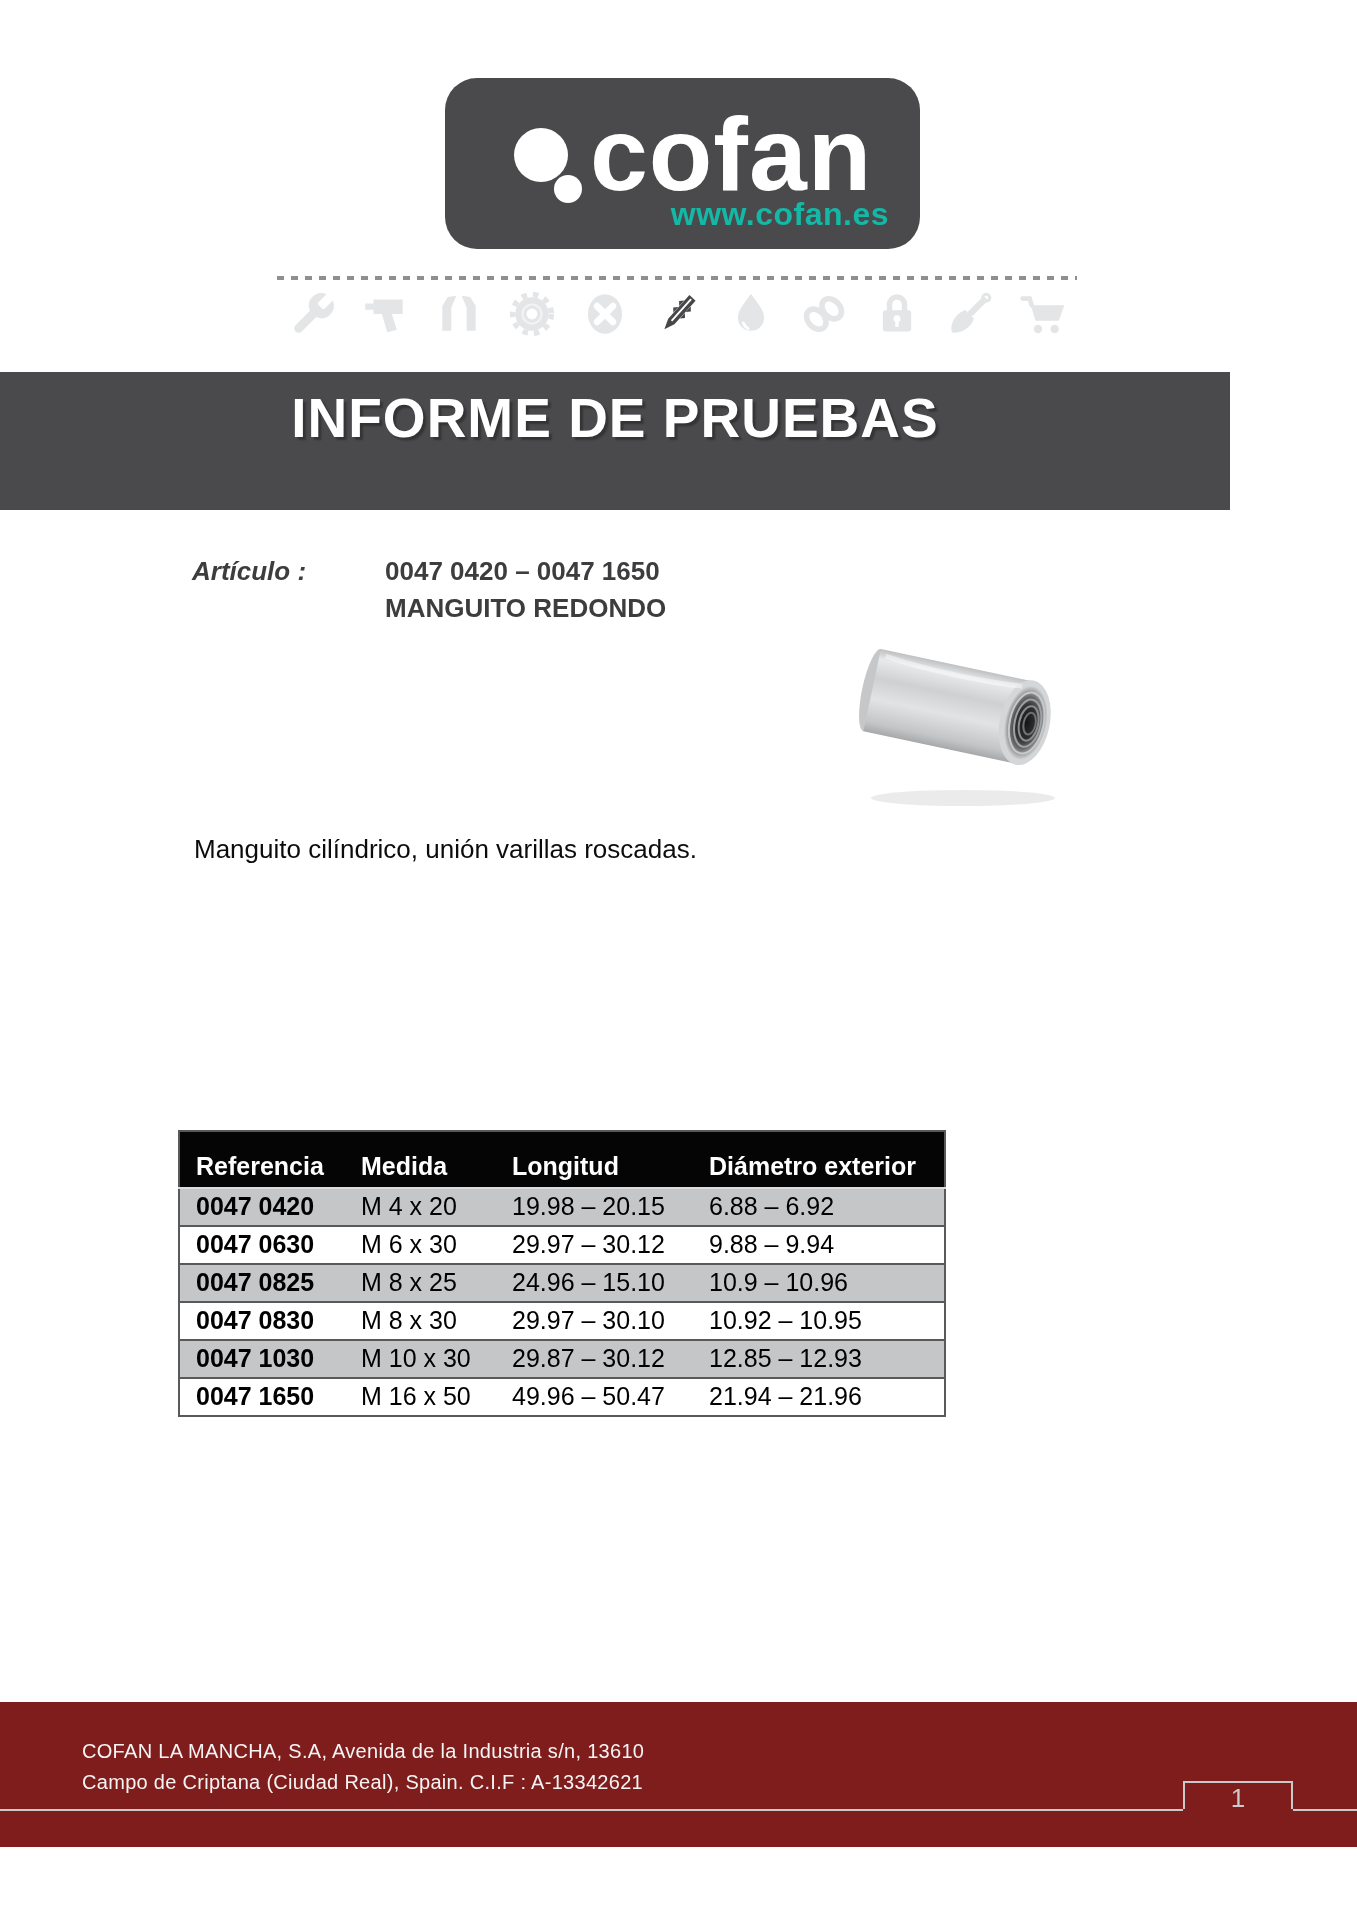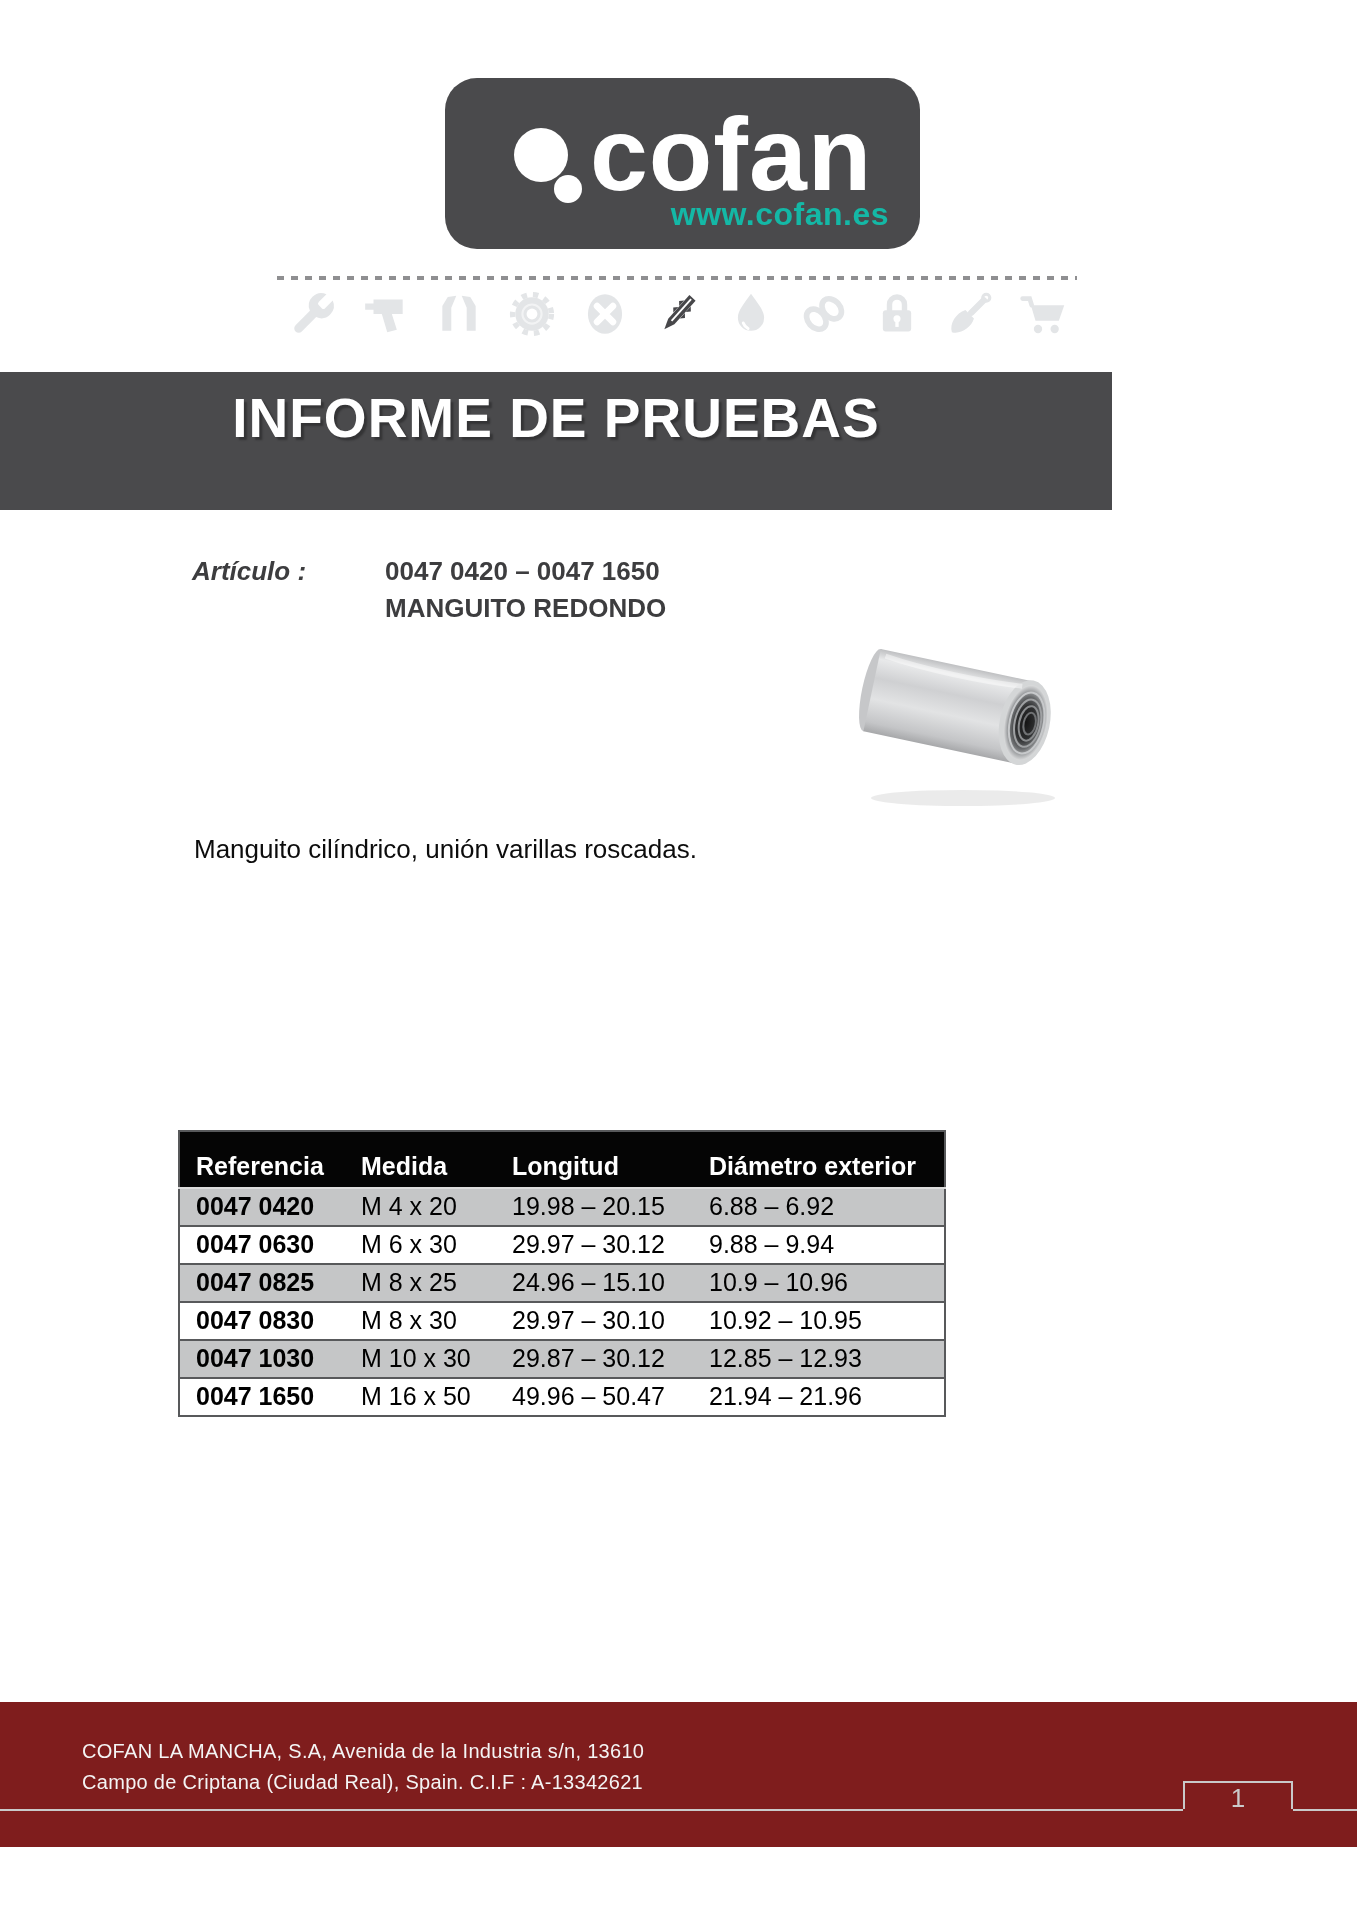--- a/index.html
+++ b/index.html
@@ -24,21 +24,21 @@
     background:repeating-linear-gradient(90deg,#8f8f91 0 7px,transparent 7px 14px); }
 
   
   .icon-strip { position:absolute; left:288px; top:283px; width:780px; height:62px;
     display:flex; justify-content:space-between; align-items:center; }
   .tool-icon { color:#e3e5e7; }
   .tool-icon.active { color:#47474a; }
   .tool-icon svg { width:50px; height:50px; display:block; fill:currentColor; }
 
   
-  .banner { position:absolute; left:0; top:372px; width:1112px; height:138px;
+  .banner { position:absolute; left:0; top:372px; width:1230px; height:138px;
     background:#4a4a4c; }
   .banner-title { margin-top:14px; text-align:center; color:#fff; font-size:55px;
     font-weight:bold; letter-spacing:1px; text-shadow:3px 3px 2px rgba(0,0,0,0.3); }
 
   
   .article-label { position:absolute; left:192px; top:556px; font-size:26px;
     font-weight:bold; font-style:italic; color:#3d3d3f; }
   .article-code { position:absolute; left:385px; top:556px; font-size:26px;
     font-weight:bold; color:#3d3d3f; }
   .article-name { position:absolute; left:385px; top:593px; font-size:26px;

